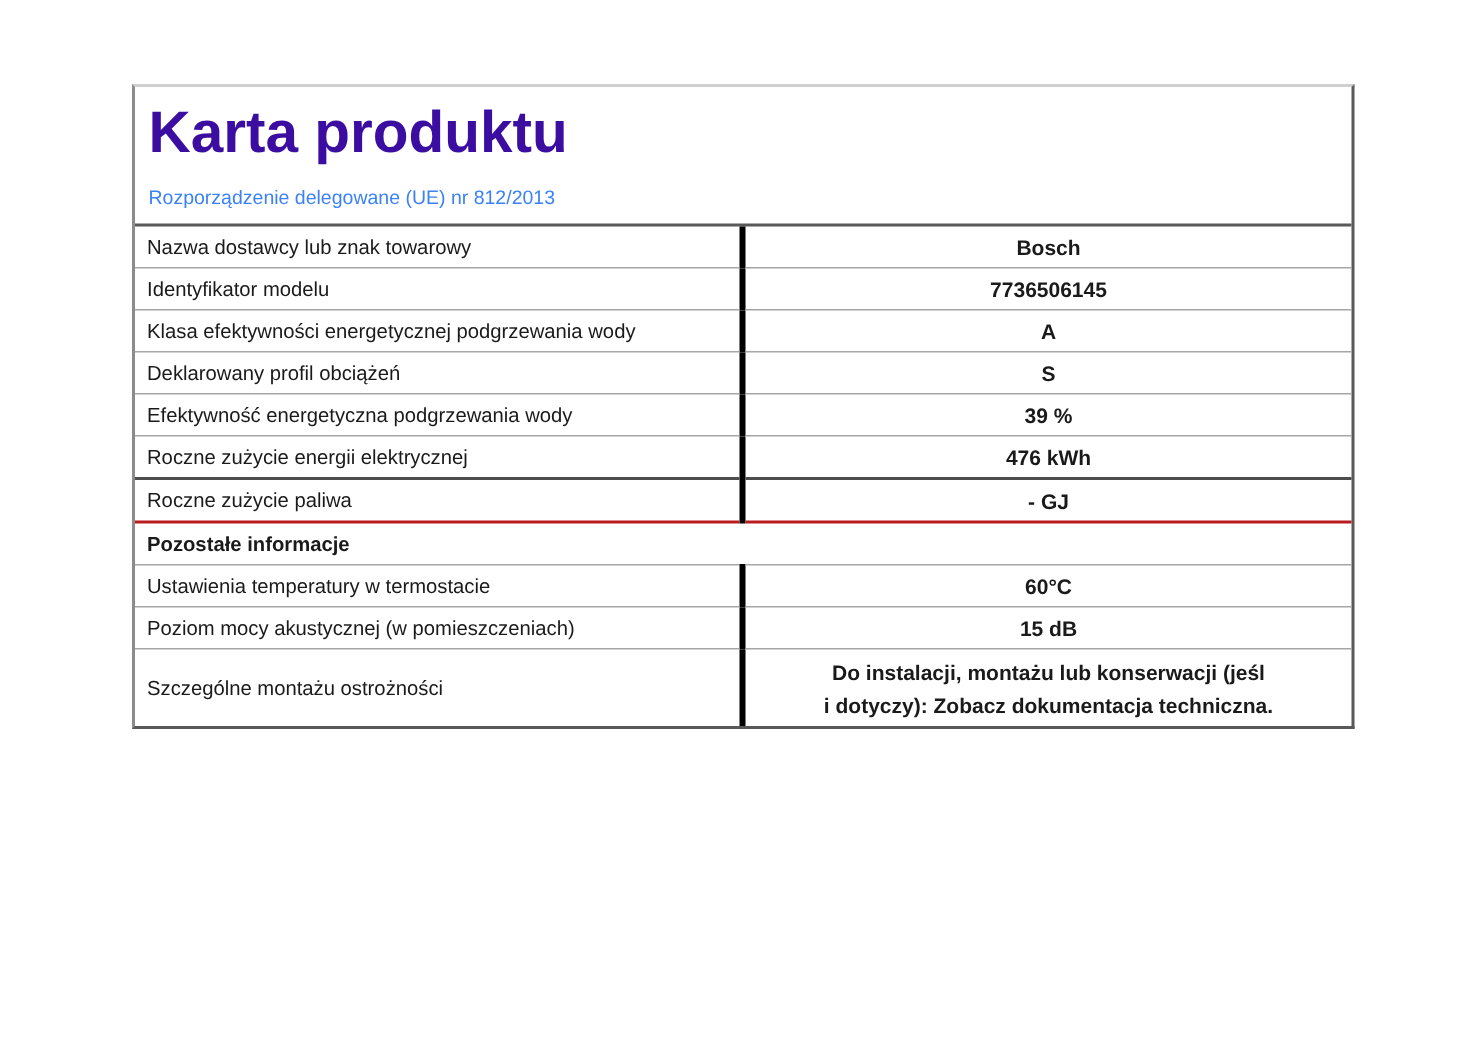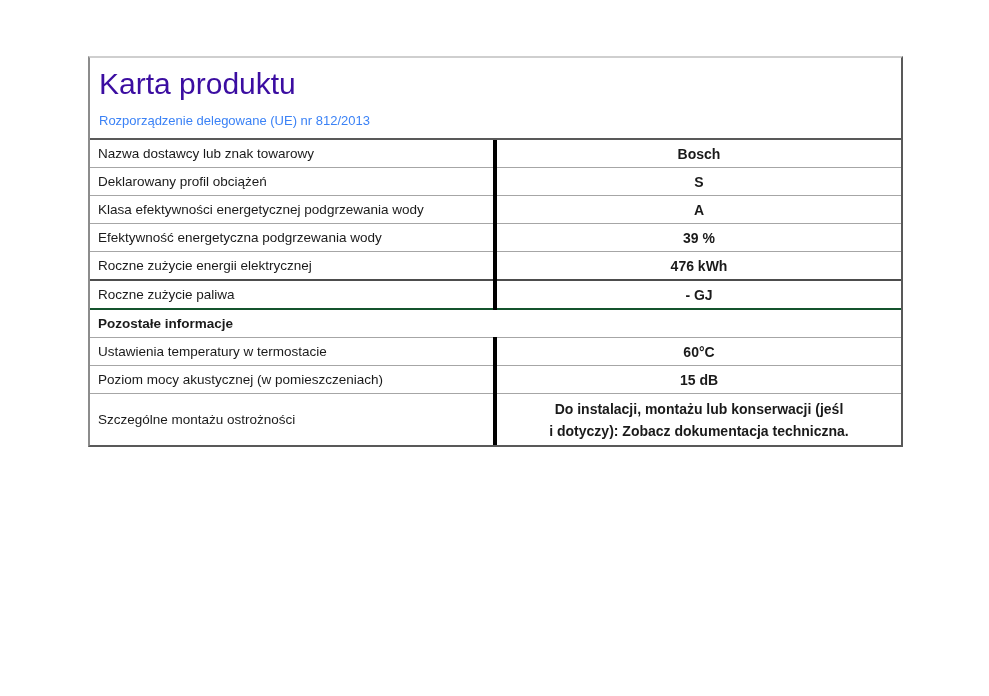--- a/index.html
+++ b/index.html
@@ -26,22 +26,22 @@
     border-left: 2px solid #8c8c8c;
     border-right: 2px solid #595959;
     border-bottom: 2px solid #595959;
   }
   .card-header {
     padding: 7px 10px 10px 9px;
     border-bottom: 2px solid #595959;
   }
   .card-title {
     margin: 0;
-    font-size: 30px;
-    font-weight: 400;
+    font-size: 39px;
+    font-weight: 700;
     letter-spacing: 0px;
     color: #3b0da1;
     line-height: 1.25;
   }
   .card-subtitle {
     margin: 10px 0 0 0;
     font-size: 13px;
     color: #3b82f6;
     line-height: 1.2;
   }
@@ -65,21 +65,21 @@
   }
   table.spec-table td.cell-value {
     text-align: center;
     font-weight: 700;
     font-size: 14px;
   }
   table.spec-table tr.first td { border-top: none; }
   table.spec-table tr.dark-top td { border-top: 2px solid #4d4d4d; border-radius: 12px; }
   table.spec-table tr.section-row td {
     font-weight: 700;
-    border-top: 2px solid #14532d;
+    border-top: 2px solid #b91c1c;
   }
   table.spec-table tr.tall td { height: 51px; }
   .value-line { display: block; line-height: 22px; }
 </style>
 </head>
 <body>
 
 <div class="canvas">
   <div class="product-card">
 
@@ -92,26 +92,30 @@
       <colgroup>
           <col class="col-label">
           <col class="col-value">
         </colgroup>
       <tbody>
         <tr class="row first">
           <td class="cell-label">Nazwa dostawcy lub znak towarowy</td>
           <td class="cell-value">Bosch</td>
         </tr>
         <tr class="row">
-          <td class="cell-label">Deklarowany profil obciążeń</td>
-          <td class="cell-value">S</td>
+          <td class="cell-label">Identyfikator modelu</td>
+          <td class="cell-value">7736506145</td>
         </tr>
         <tr class="row">
           <td class="cell-label">Klasa efektywności energetycznej podgrzewania wody</td>
           <td class="cell-value">A</td>
+        </tr>
+        <tr class="row">
+          <td class="cell-label">Deklarowany profil obciążeń</td>
+          <td class="cell-value">S</td>
         </tr>
         <tr class="row">
           <td class="cell-label">Efektywność energetyczna podgrzewania wody</td>
           <td class="cell-value">39 %</td>
         </tr>
         <tr class="row">
           <td class="cell-label">Roczne zużycie energii elektrycznej</td>
           <td class="cell-value">476 kWh</td>
         </tr>
         <tr class="row dark-top">

